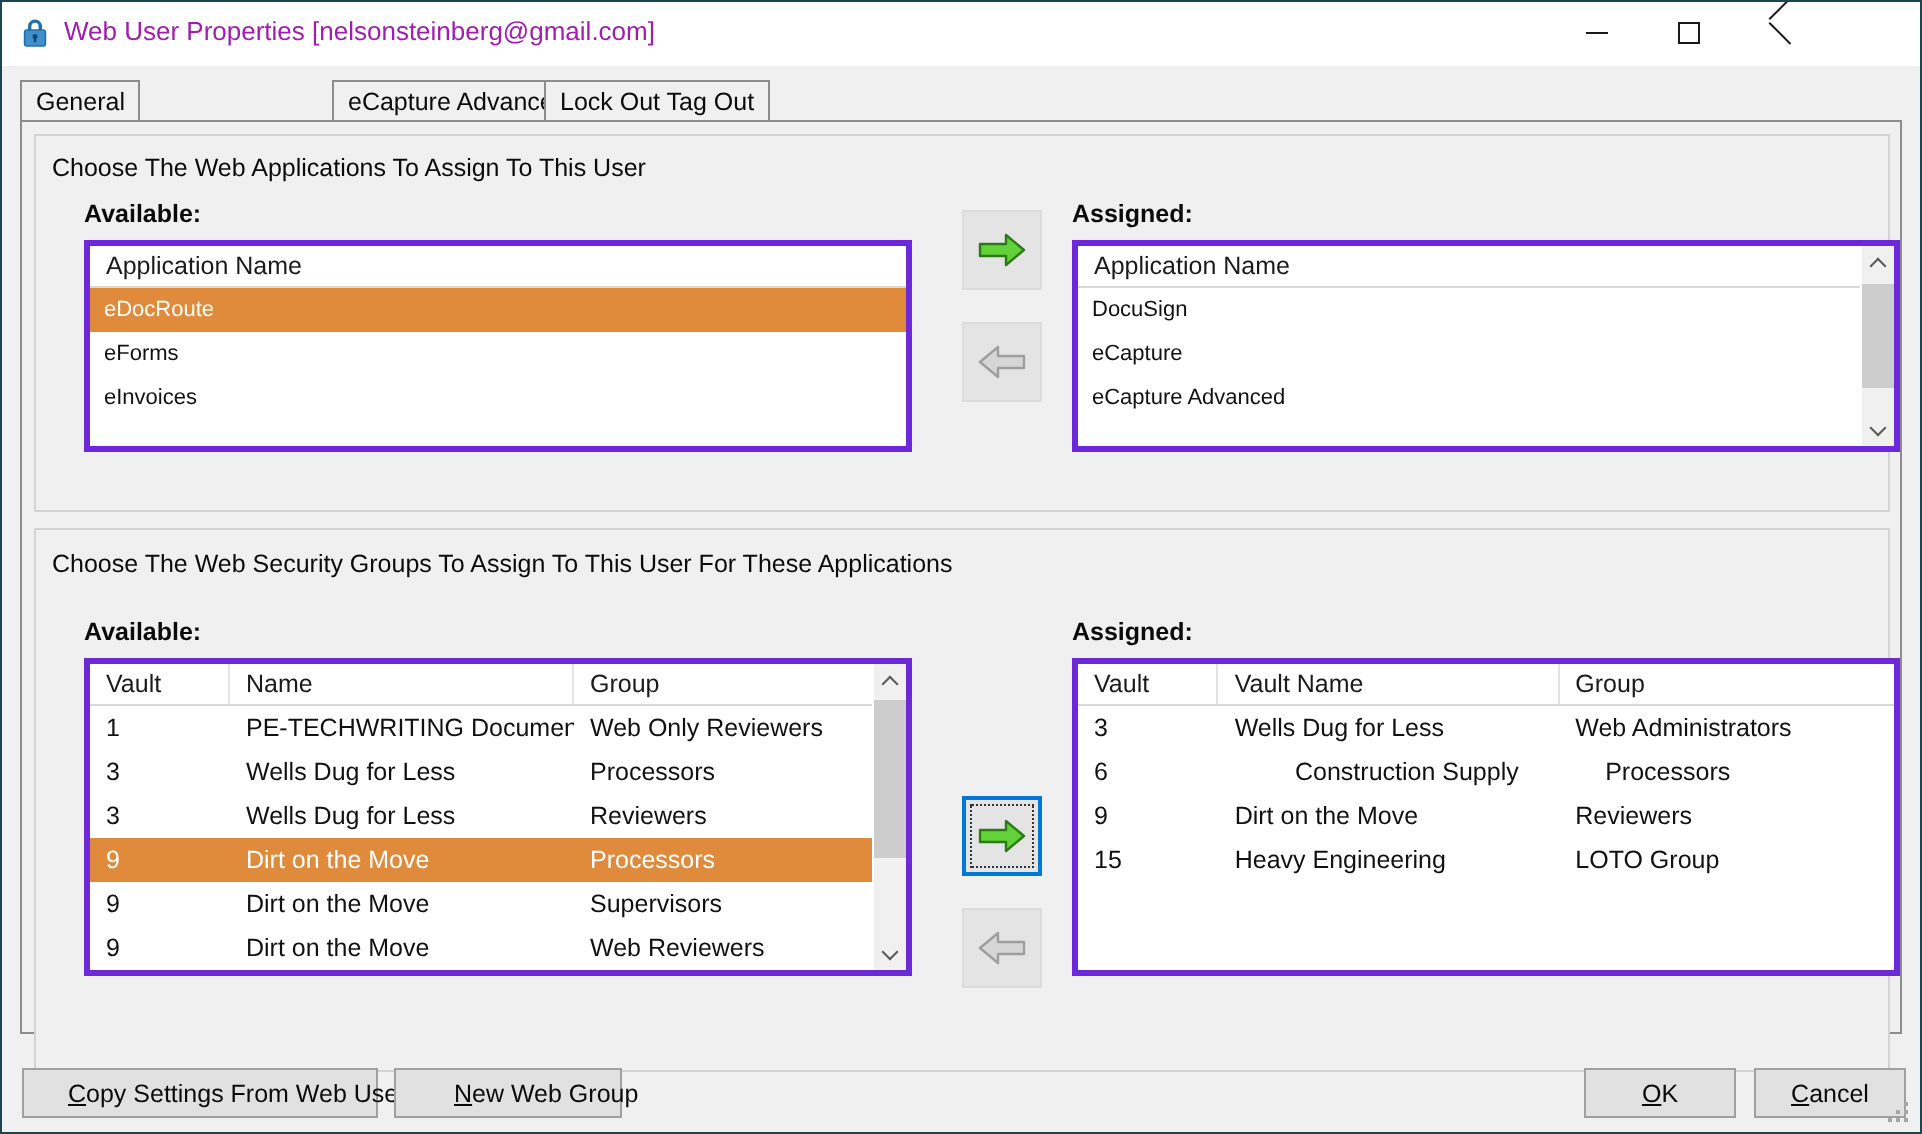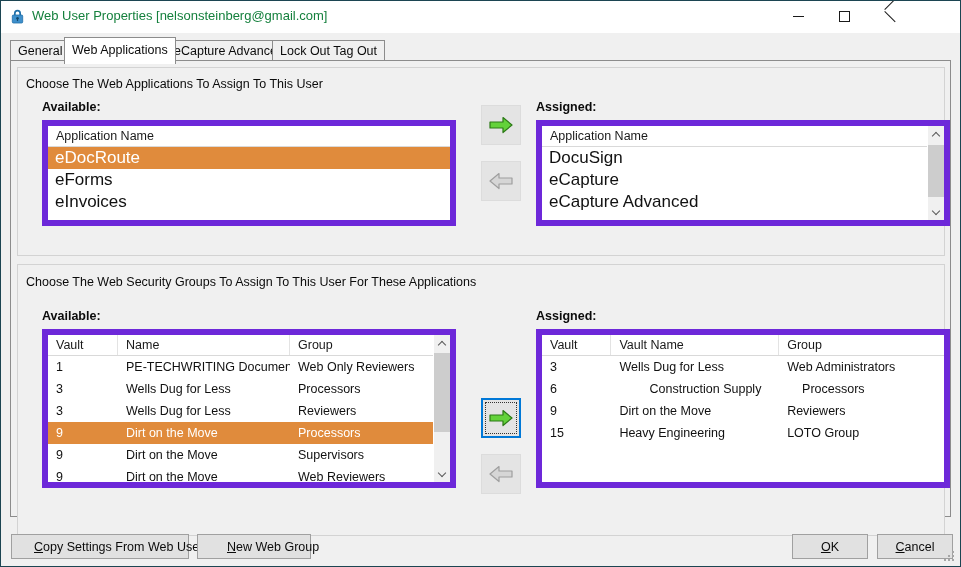--- a/index.html
+++ b/index.html
@@ -34,21 +34,21 @@
   }
   .title-lock {
     position: absolute;
     left: 8px; top: 7px;
     width: 17px; height: 17px;
   }
   .title-text {
     position: absolute;
     left: 31px; top: 7px;
     font-size: 13px;
-    color: #15803d;
+    color: #a21caf;
     white-space: nowrap;
   }
   .win-btn {
     position: absolute;
     top: 0;
     width: 46px;
     height: 30px;
     display: flex;
     align-items: center;
     justify-content: center;
@@ -141,21 +141,21 @@
     font-size: 12.5px;
     font-weight: bold;
     color: #0b0b0b;
     white-space: nowrap;
   }
 
   
   .listbox {
     position: absolute;
     box-sizing: border-box;
-    border: 6px solid #6d28d9;
+    border: 3px solid #6d28d9;
     background: #ffffff;
     overflow: hidden;
   }
   .lb-header {
     position: relative;
     height: 21px;
     box-sizing: border-box;
     background: #ffffff;
     border-bottom: 1px solid #d9d9d9;
     display: flex;
@@ -189,21 +189,21 @@
   .row .cell {
     box-sizing: border-box;
     padding-left: 8px;
     overflow: hidden;
     white-space: nowrap;
   }
   .row-simple {
     height: 22px;
     line-height: 22px;
     padding-left: 7px;
-    font-size: 17px;
+    font-size: 11px;
     color: #111111;
     white-space: nowrap;
   }
   .row-simple.selected {
     background: #e08b3c;
     color: #ffffff;
   }
 
   
   .vscroll {
@@ -317,21 +317,20 @@
     <div class="win-btn max">
       <div class="glyph-max"></div>
     </div>
     <div class="win-btn close">
       <div class="glyph-close"></div>
     </div>
   </div>
 
   <div class="tabstrip">
     <div class="tab" style="left:0px;">General</div>
-    <div class="tab active" style="left:54px;">Web Applications</div>
     <div class="tab" style="left:156px;">eCapture Advanced</div>
     <div class="tab" style="left:262px;">Lock Out Tag Out</div>
   </div>
 
   <div class="tabpage">
 
     <div class="groupbox" id="group-apps">
 
       <div class="grouplabel" style="left:8px; top:9px;">Choose The Web Applications To Assign To This User</div>
 

